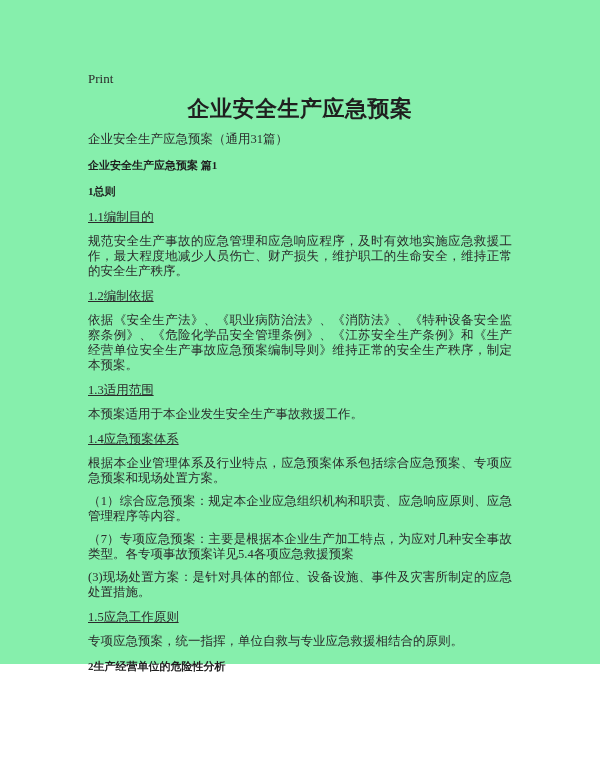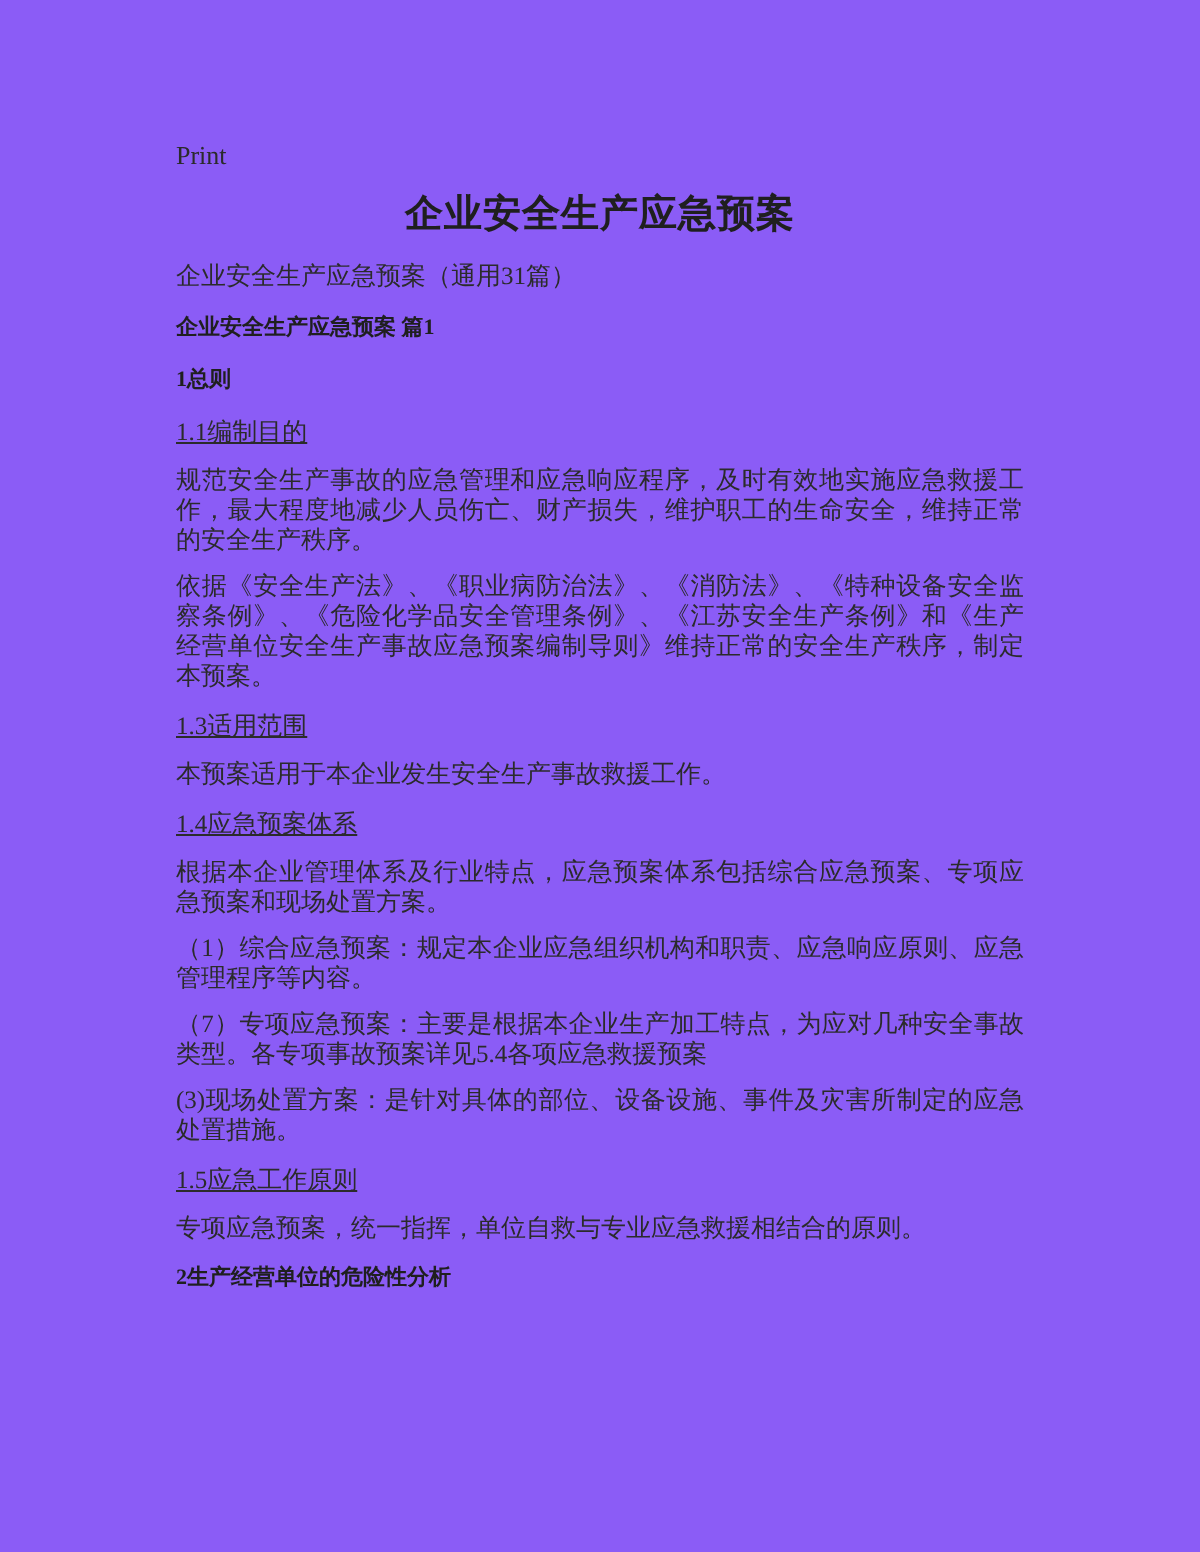--- a/index.html
+++ b/index.html
@@ -10,35 +10,35 @@
   }
   body {
     width: 600px;
     height: 776px;
     font-family: "Liberation Serif", "DejaVu Serif", serif;
     color: #2b2b2b;
     overflow: hidden;
   }
   .page {
     width: 600px;
-    height: 776px;
+    height: 664px;
     padding: 69px 88px 0 88px;
-    background: #8b5cf6;
+    background: #86efac;
   }
   .print-link {
     display: inline-block;
     font-size: 13px;
     line-height: 18px;
     margin: 0 0 8px 0;
     color: #2b2b2b;
     text-decoration: none;
     cursor: pointer;
   }
   .doc-title {
-    font-size: 19px;
+    font-size: 22px;
     font-weight: bold;
     line-height: 26px;
     text-align: center;
     margin: 0 0 8px 0;
     color: #1f1f1f;
     letter-spacing: 0.5px;
   }
   .subtitle {
     font-size: 12.5px;
     line-height: 18px;
@@ -78,20 +78,21 @@
   <div class="subtitle">企业安全生产应急预案（通用31篇）</div>
 
   <h2 class="chapter-heading">企业安全生产应急预案 篇1</h2>
 
   <h3 class="bold-heading">1总则</h3>
 
   <div class="sub-label">1.1编制目的</div>
 
   <p class="para">规范安全生产事故的应急管理和应急响应程序，及时有效地实施应急救援工作，最大程度地减少人员伤亡、财产损失，维护职工的生命安全，维持正常的安全生产秩序。</p>
 
+  <div class="sub-label">1.2编制依据</div>
 
   <p class="para">依据《安全生产法》、《职业病防治法》、《消防法》、《特种设备安全监察条例》、《危险化学品安全管理条例》、《江苏安全生产条例》和《生产经营单位安全生产事故应急预案编制导则》维持正常的安全生产秩序，制定本预案。</p>
 
   <div class="sub-label">1.3适用范围</div>
 
   <p class="para">本预案适用于本企业发生安全生产事故救援工作。</p>
 
   <div class="sub-label">1.4应急预案体系</div>
 
   <p class="para">根据本企业管理体系及行业特点，应急预案体系包括综合应急预案、专项应急预案和现场处置方案。</p>

